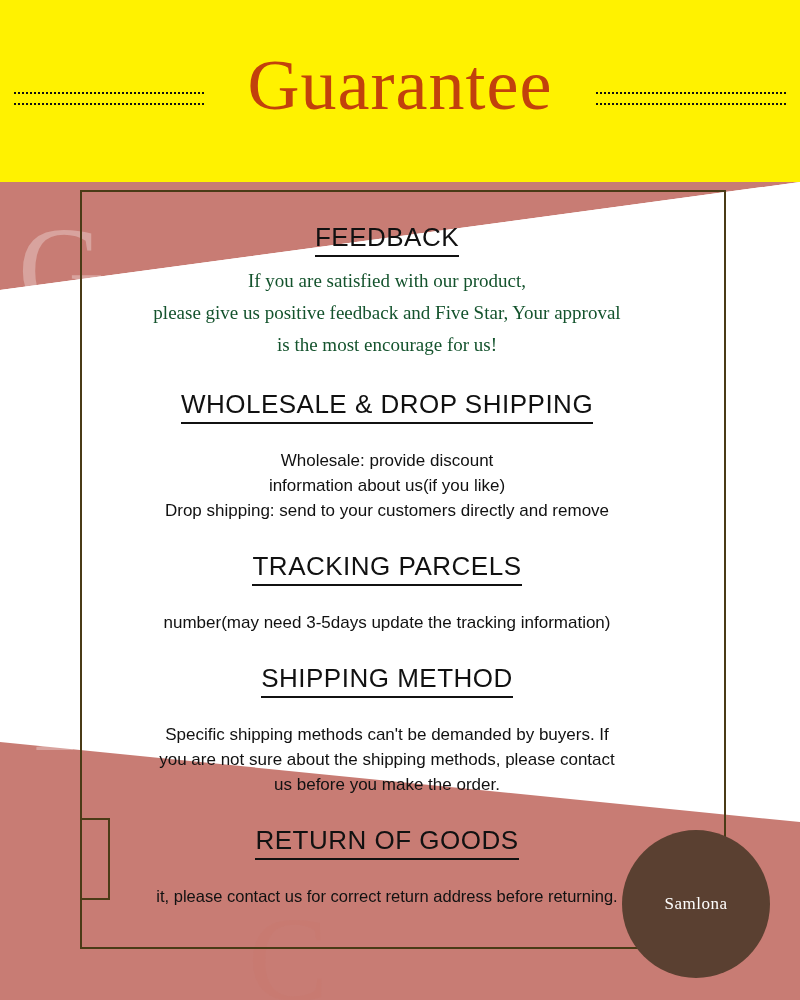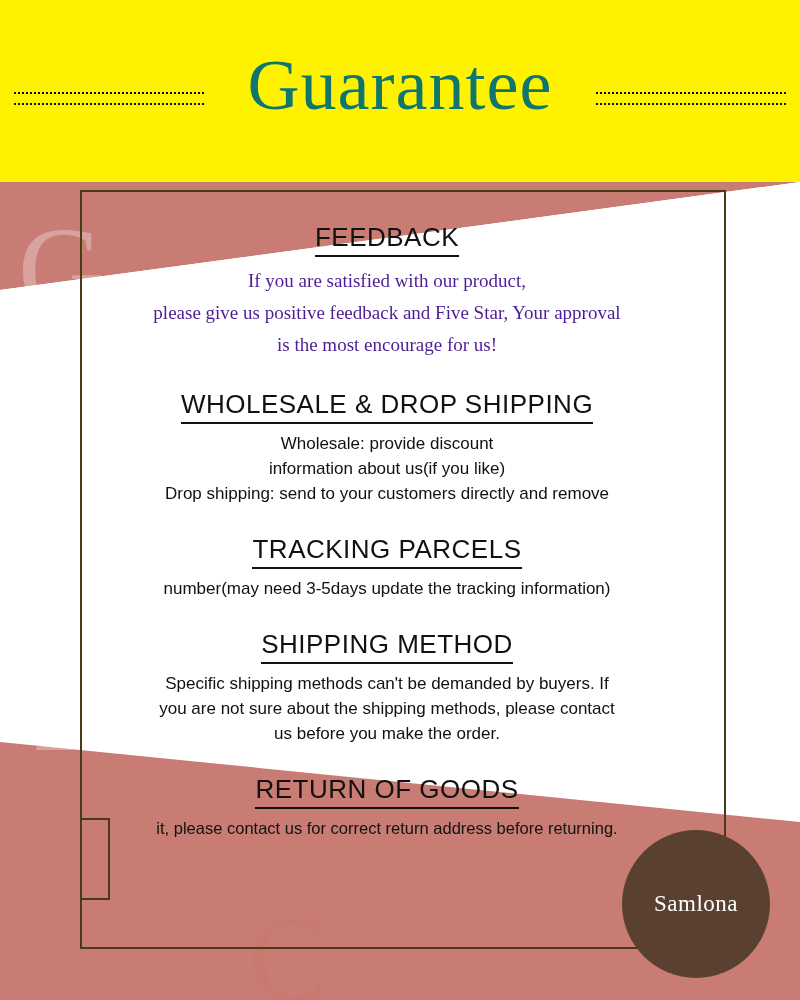--- a/index.html
+++ b/index.html
@@ -33,21 +33,21 @@
   }
   .banner-title {
     position: absolute;
     left: 0;
     top: 42px;
     width: 800px;
     text-align: center;
     font-family: "Liberation Serif", serif;
     font-size: 72px;
     line-height: 86px;
-    color: #0f766e;
+    color: #c2410c;
     letter-spacing: 1px;
   }
   .banner-rule {
     position: absolute;
     top: 92px;
     height: 9px;
     border-top: 2px dotted #111;
     border-bottom: 2px dotted #111;
   }
   .banner-rule.left { left: 14px; width: 190px; }
@@ -120,48 +120,48 @@
     margin: 0 auto;
   }
   .sec-block { margin-bottom: 4px; }
   .sec-head-wrap { margin-top: 26px; }
   .sec-head-wrap.first { margin-top: 24px; }
 
   .body-serif {
     font-family: "Liberation Serif", serif;
     font-size: 19px;
     line-height: 32px;
-    color: #4c1d95;
+    color: #14532d;
     margin-top: 8px;
   }
   .body-sans {
     font-family: "Liberation Sans", sans-serif;
     font-size: 17px;
     line-height: 25px;
     color: #111;
-    margin-top: 7px;
+    margin-top: 24px;
   }
   .body-sans.wide { font-size: 16.5px; }
 
   
   .brand-badge {
     position: absolute;
     right: 30px;
     bottom: 22px;
     width: 148px;
     height: 148px;
     border-radius: 50%;
     background: #5a4031;
     display: flex;
     align-items: center;
     justify-content: center;
   }
   .brand-text {
     font-family: "Liberation Serif", serif;
-    font-size: 23px;
+    font-size: 17px;
     color: #ffffff;
     letter-spacing: 0.5px;
   }
 </style>
 </head>
 <body>
 
 <div class="page">
 
   <div class="banner">

